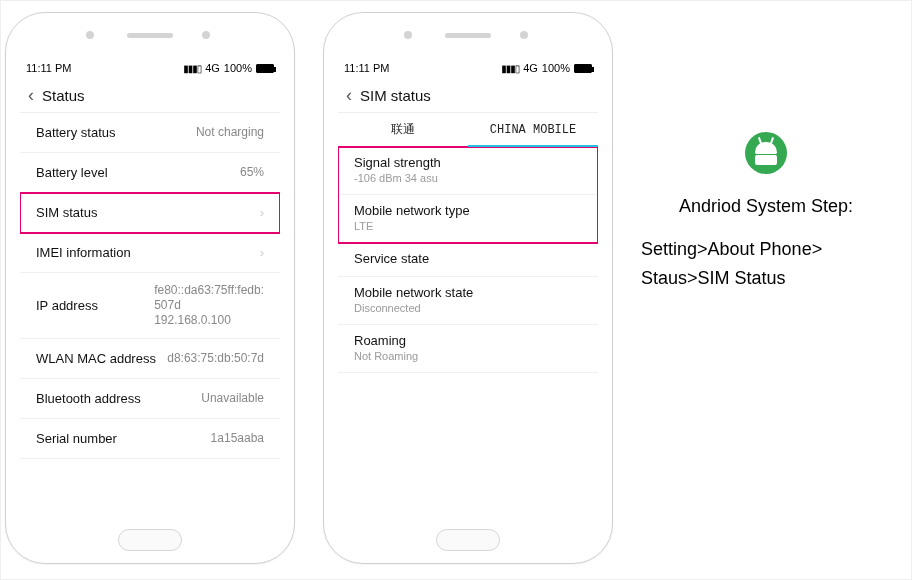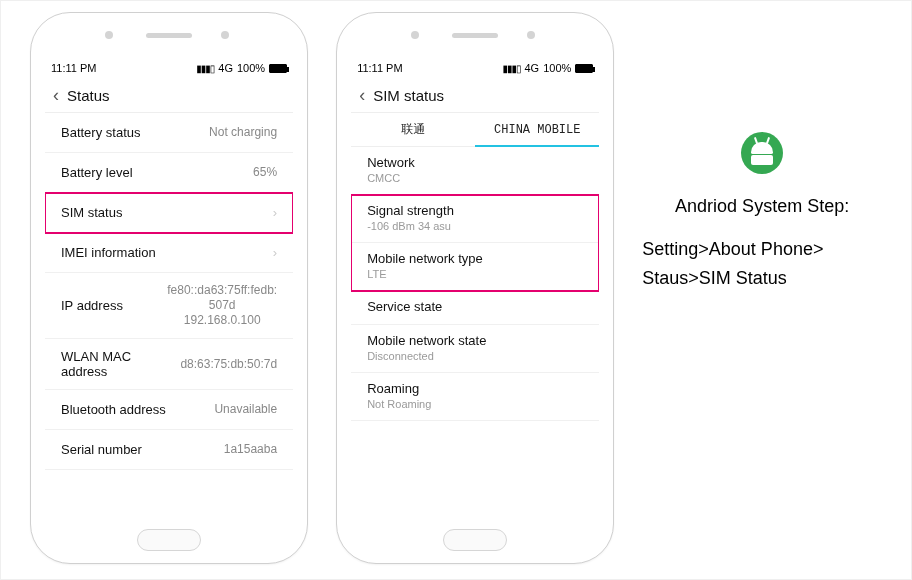--- a/index.html
+++ b/index.html
@@ -8,21 +8,21 @@
     background: #fff;
     width: 912px;
     height: 580px;
     position: relative;
     overflow: hidden;
   }
   .stage {
     display: flex;
     align-items: flex-start;
     gap: 28px;
-    padding: 12px 30px;
+    padding: 12px 5px;
   }
   .phone {
     width: 290px;
     height: 552px;
     border-radius: 40px;
     border: 1px solid #d0d0d0;
     background: #fff;
     position: relative;
     box-shadow: 0 1px 2px rgba(0,0,0,0.05);
   }
@@ -100,21 +100,21 @@
   }
   .list { }
   .row {
     padding: 10px 16px 10px 16px;
     border-bottom:1px solid #f0f0f0;
     display:flex; justify-content:space-between; align-items:center;
     font-size:13px;
     color:#111;
     min-height:40px;
   }
-  .row .val { color:#888; font-size:12px; text-align:center; white-space:pre-line; line-height:1.25;}
+  .row .val { color:#888; font-size:12px; text-align:left; white-space:pre-line; line-height:1.25;}
   .row .chev { color:#ccc; font-size:13px; }
   .row2 {
     padding: 8px 16px 10px 16px;
     border-bottom:1px solid #f0f0f0;
   }
   .row2 .lab { font-size:13px; color:#111; }
   .row2 .sub { font-size:11px; color:#9a9a9a; margin-top:2px;}
   .hl { outline:2px solid #e4006e; outline-offset:-1px; }
   .instruct {
     padding-top: 120px;
@@ -229,24 +229,20 @@
       </div>
       <div class="header">
         <span class="back-ico">‹</span>
         <span>SIM  status</span>
       </div>
       <div class="tabs" id="tabs2">
           <div class="tab">联通</div>
           <div class="tab active">CHINA MOBILE</div>
         </div>
       <div class="list" id="list2">
-          <div class="row2">
-            <div class="lab">Network</div>
-            <div class="sub">CMCC</div>
-          </div>
           <div class="hl">
             <div class="row2">
               <div class="lab">Signal strength</div>
               <div class="sub">-106 dBm 34 asu</div>
             </div>
             <div class="row2">
               <div class="lab">Mobile network type</div>
               <div class="sub">LTE</div>
             </div>
           </div>

